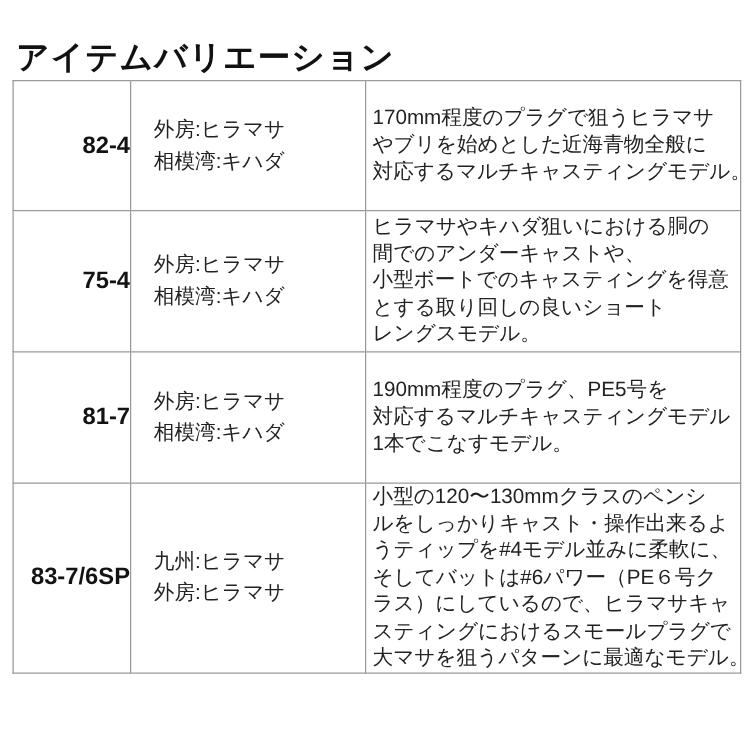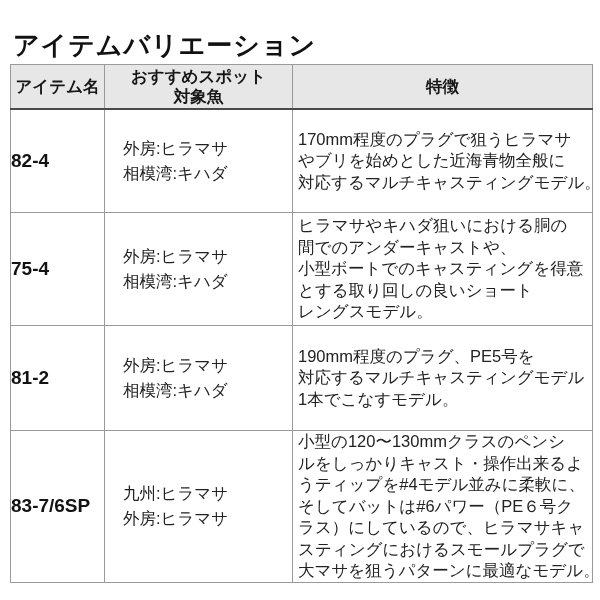--- a/index.html
+++ b/index.html
@@ -41,21 +41,21 @@
     height: 44px;
     font-size: 16.5px;
     font-weight: 700;
     text-align: center;
     line-height: 20px;
     white-space: pre-line;
     border-bottom: 2px solid #4a4a4a;
     color: #161616;
   }
   td.item-cell {
-    text-align: left;
+    text-align: right;
     font-weight: 700;
     font-size: 19px;
     color: #131313;
     white-space: pre;
   }
   td.spot-cell {
     font-size: 16.5px;
     padding-left: 18px;
     line-height: 25px;
     white-space: pre-line;
@@ -78,46 +78,40 @@
 
 <h1 class="page-title">アイテムバリエーション</h1>
 
 <table class="variation-table">
   <colgroup>
     <col class="c-item">
       <col class="c-spot">
       <col class="c-feat">
   </colgroup>
   <tbody>
-      <tr class="header-row">
-    <th>アイテム名</th>
-    <th>おすすめスポット
-対象魚</th>
-    <th>特徴</th>
-  </tr>
   <tr class="row-1">
     <td class="item-cell">82-4</td>
     <td class="spot-cell">外房:ヒラマサ
 相模湾:キハダ</td>
     <td class="feat-cell">170mm程度のプラグで狙うヒラマサ
 やブリを始めとした近海青物全般に
 対応するマルチキャスティングモデル。</td>
   </tr>
   <tr class="row-2">
     <td class="item-cell">75-4</td>
     <td class="spot-cell">外房:ヒラマサ
 相模湾:キハダ</td>
     <td class="feat-cell">ヒラマサやキハダ狙いにおける胴の
 間でのアンダーキャストや、
 小型ボートでのキャスティングを得意
 とする取り回しの良いショート
 レングスモデル。</td>
   </tr>
   <tr class="row-3">
-    <td class="item-cell">81-2</td>
+    <td class="item-cell">81-7</td>
     <td class="spot-cell">外房:ヒラマサ
 相模湾:キハダ</td>
     <td class="feat-cell">190mm程度のプラグ、PE5号を
 対応するマルチキャスティングモデル
 1本でこなすモデル。</td>
   </tr>
   <tr class="row-4">
     <td class="item-cell">83-7/6SP</td>
     <td class="spot-cell">九州:ヒラマサ
 外房:ヒラマサ</td>

